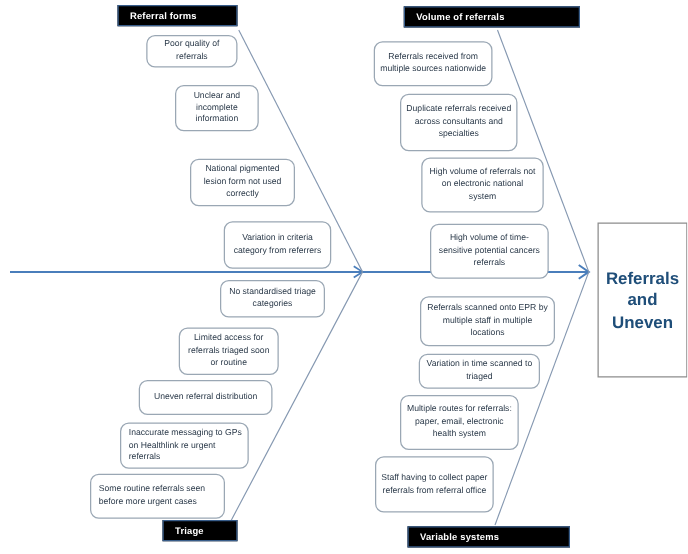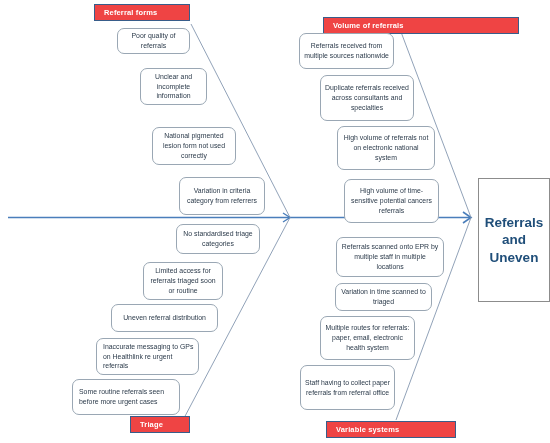--- a/index.html
+++ b/index.html
@@ -21,21 +21,21 @@
     position: absolute;
     left: 0;
     top: 0;
     width: 550px;
     height: 443px;
     pointer-events: none;
   }
   .cat-header {
     position: absolute;
     box-sizing: border-box;
-    background: #ef4444;
+    background: #000000;
     border: 1px solid #385d8a;
     color: #ffffff;
     font-weight: bold;
     font-size: 7.5px;
     line-height: 1;
     letter-spacing: 0.15px;
     display: flex;
     align-items: center;
     padding-left: 9px;
     height: 17px;
@@ -92,21 +92,21 @@
 
     <line x1="290" y1="217.5" x2="183" y2="420" stroke="#8497b0" stroke-width="0.9"></line>
 
     <line x1="398" y1="24" x2="471" y2="217.5" stroke="#8497b0" stroke-width="0.9"></line>
 
     <line x1="471" y1="217.5" x2="396" y2="420" stroke="#8497b0" stroke-width="0.9"></line>
   </svg>
 
   <div class="cat-header" style="left:94px; top:4px; width:96px;">Referral forms</div>
 
-  <div class="cat-header" style="left:323px; top:17px; width:196px;">Volume of referrals</div>
+  <div class="cat-header" style="left:323px; top:5px; width:141px;">Volume of referrals</div>
 
   <div class="cat-header" style="left:130px; top:416px; width:60px;">Triage</div>
 
   <div class="cat-header" style="left:326px; top:421px; width:130px;">Variable systems</div>
 
   <div class="cause-box" style="left:117px; top:28px; width:73px; height:26px;">Poor quality of referrals</div>
 
   <div class="cause-box" style="left:140px; top:68px; width:67px; height:37px;">Unclear and incomplete information</div>
 
   <div class="cause-box" style="left:152px; top:127px; width:84px; height:38px;">National pigmented lesion form not used correctly</div>

